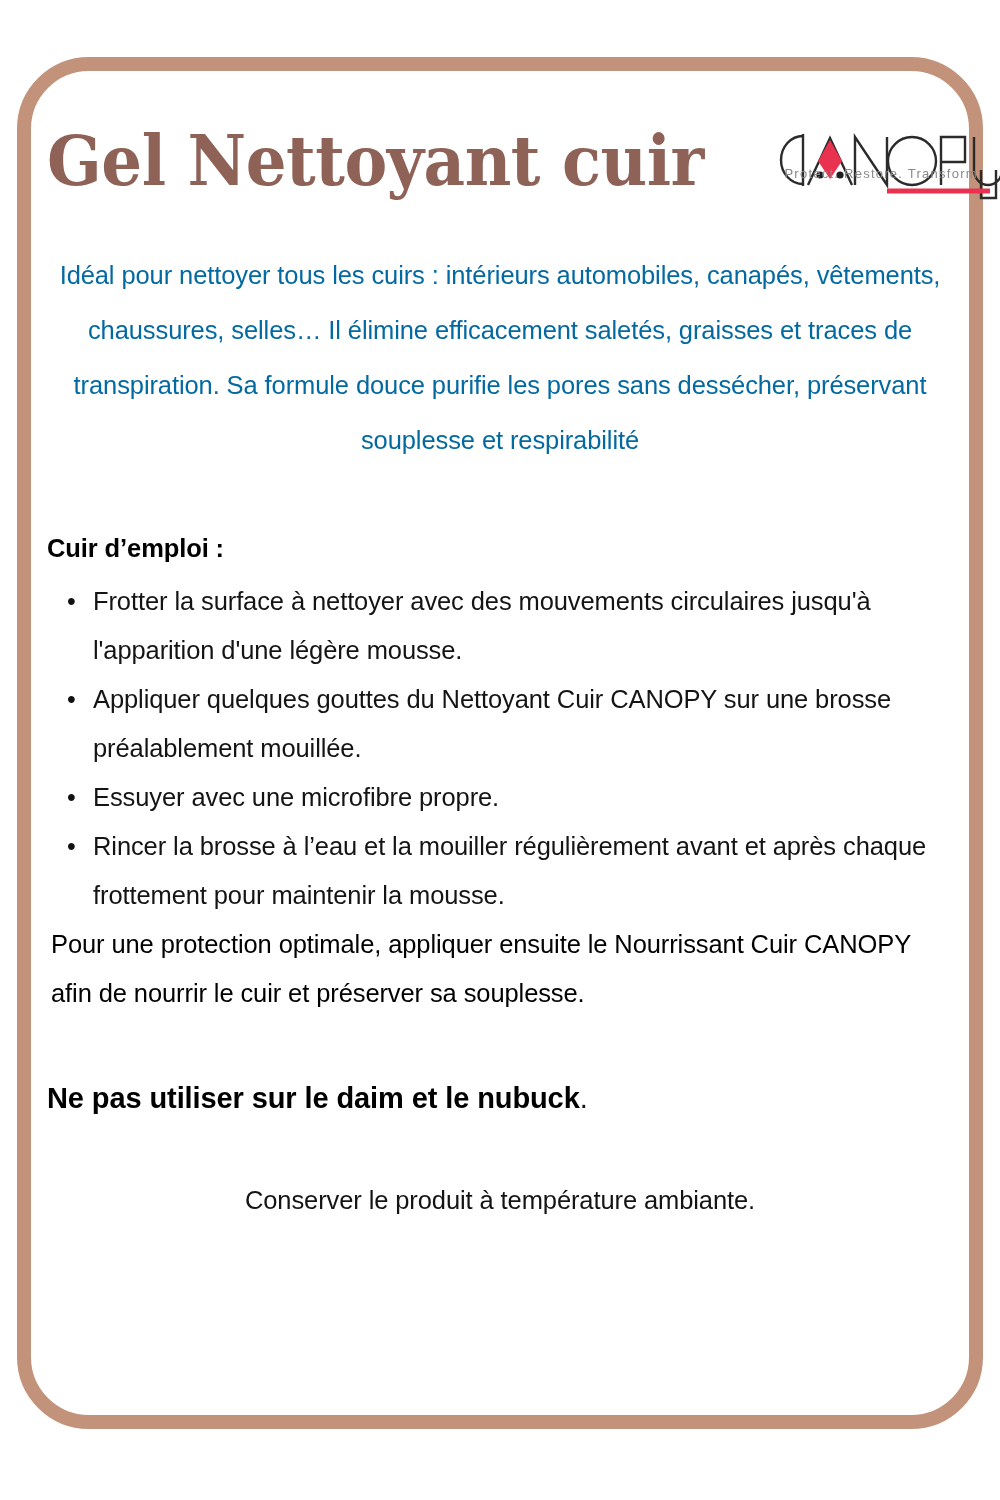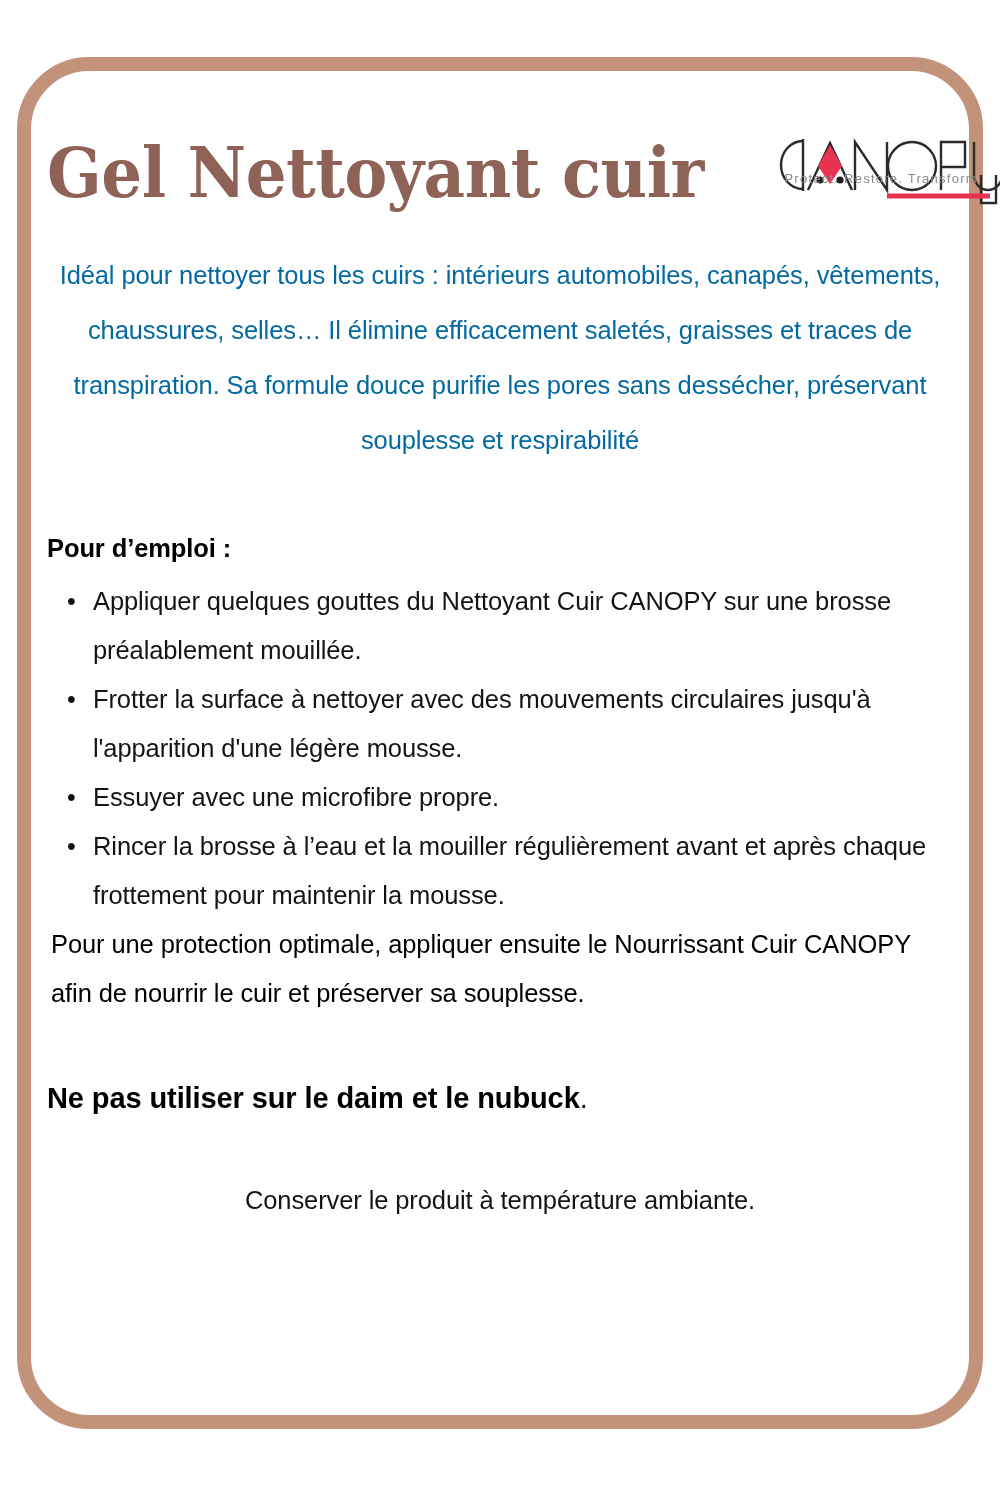--- a/index.html
+++ b/index.html
@@ -37,21 +37,21 @@
     top: 0;
     width: 1000px;
     height: 1500px;
     box-sizing: border-box;
     padding: 0 47px;
   }
 
   
   .header-row {
     display: flex;
-    align-items: center;
+    align-items: flex-start;
     justify-content: flex-start;
     gap: 10px;
     padding-top: 126px;
     height: 92px;
   }
 
   .product-title {
     font-family: "DejaVu Serif", "Liberation Serif", serif;
     font-weight: 700;
     font-size: 69px;
@@ -185,25 +185,25 @@
 
         <rect x="112" y="62.5" width="103" height="5" fill="#e8324f"></rect>
       </svg>
       <div style="position:absolute; left:9px; top:40px; font-size:13px; letter-spacing:1.25px;
                   color:#8a8a8a; font-family:'Liberation Sans',sans-serif; font-weight:400;">Protect. Restore. Transform</div>
     </div>
   </div>
 
   <p class="intro">Idéal pour nettoyer tous les cuirs : intérieurs automobiles, canapés, vêtements, chaussures, selles… Il élimine efficacement saletés, graisses et traces de transpiration. Sa formule douce purifie les pores sans dessécher, préservant souplesse et respirabilité</p>
 
-  <p class="section-heading">Pour d’emploi :</p>
+  <p class="section-heading">Cuir d’emploi :</p>
 
   <ul class="steps">
+    <li>Frotter la surface à nettoyer avec des mouvements circulaires jusqu'à l'apparition d'une légère mousse.</li>
     <li>Appliquer quelques gouttes du Nettoyant Cuir CANOPY sur une brosse préalablement mouillée.</li>
-    <li>Frotter la surface à nettoyer avec des mouvements circulaires jusqu'à l'apparition d'une légère mousse.</li>
     <li>Essuyer avec une microfibre propre.</li>
     <li>Rincer la brosse à l’eau et la mouiller régulièrement avant et après chaque frottement pour maintenir la mousse.</li>
   </ul>
 
   <p class="para tight-top">Pour une protection optimale, appliquer ensuite le Nourrissant Cuir CANOPY afin de nourrir le cuir et préserver sa souplesse.</p>
 
   <p class="warning"><strong>Ne pas utiliser sur le daim et le nubuck</strong><span>.</span></p>
 
   <p class="storage">Conserver le produit à température ambiante.</p>
 

